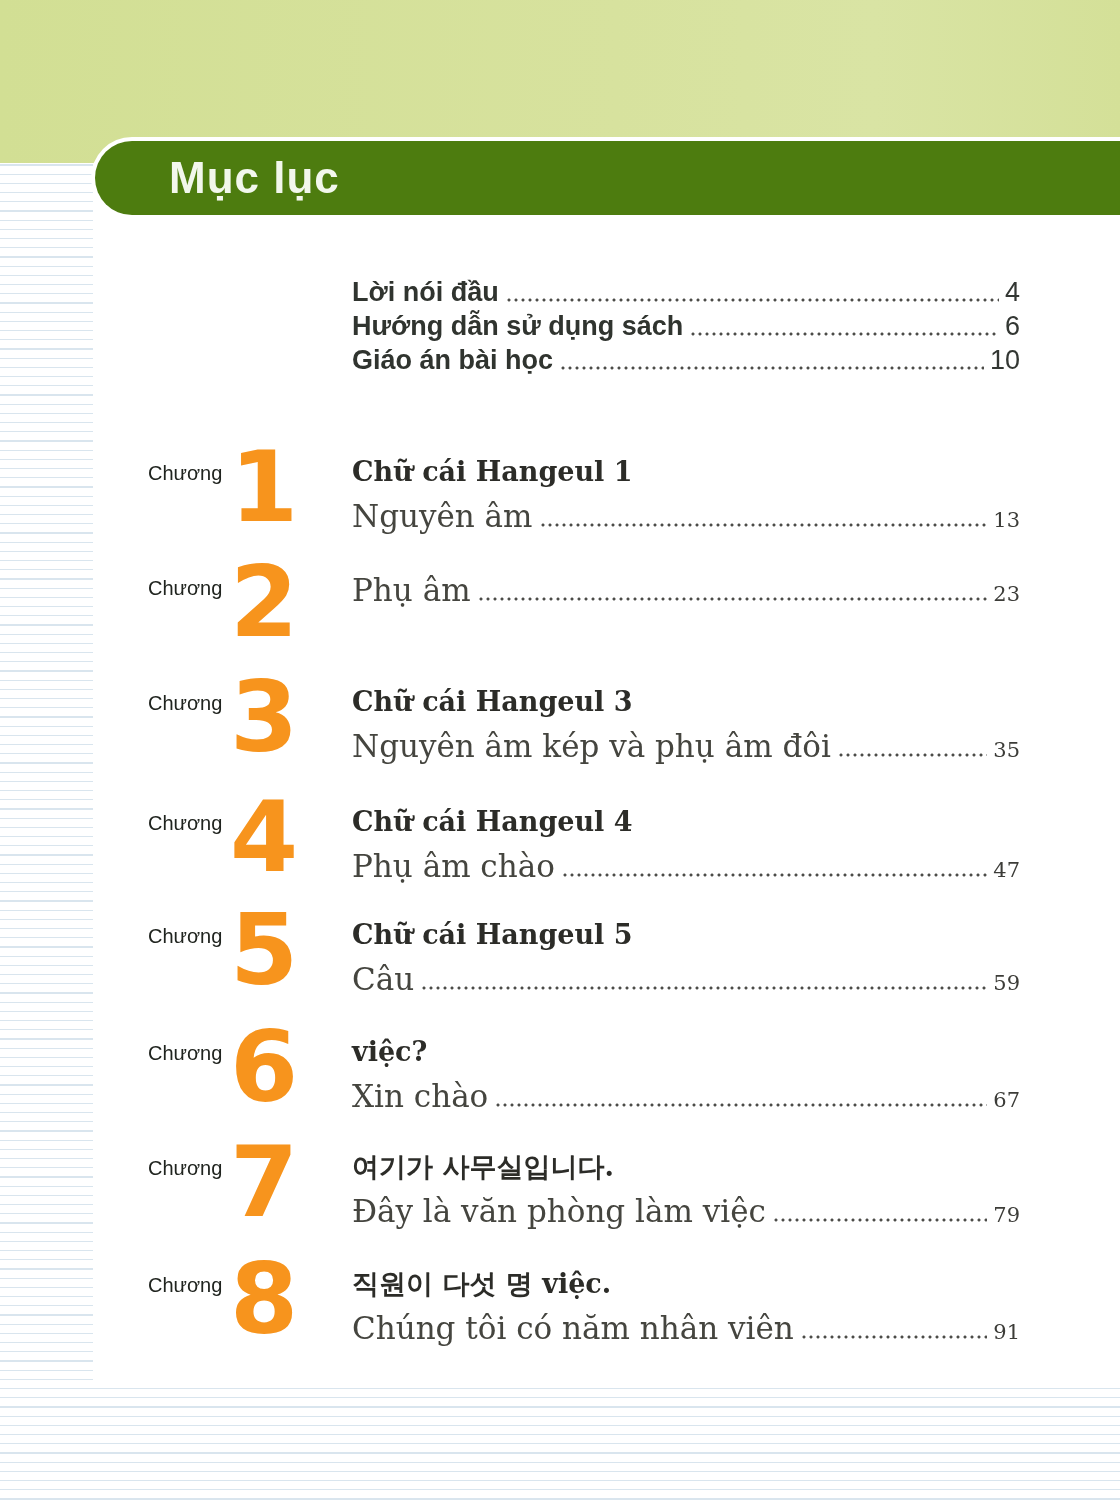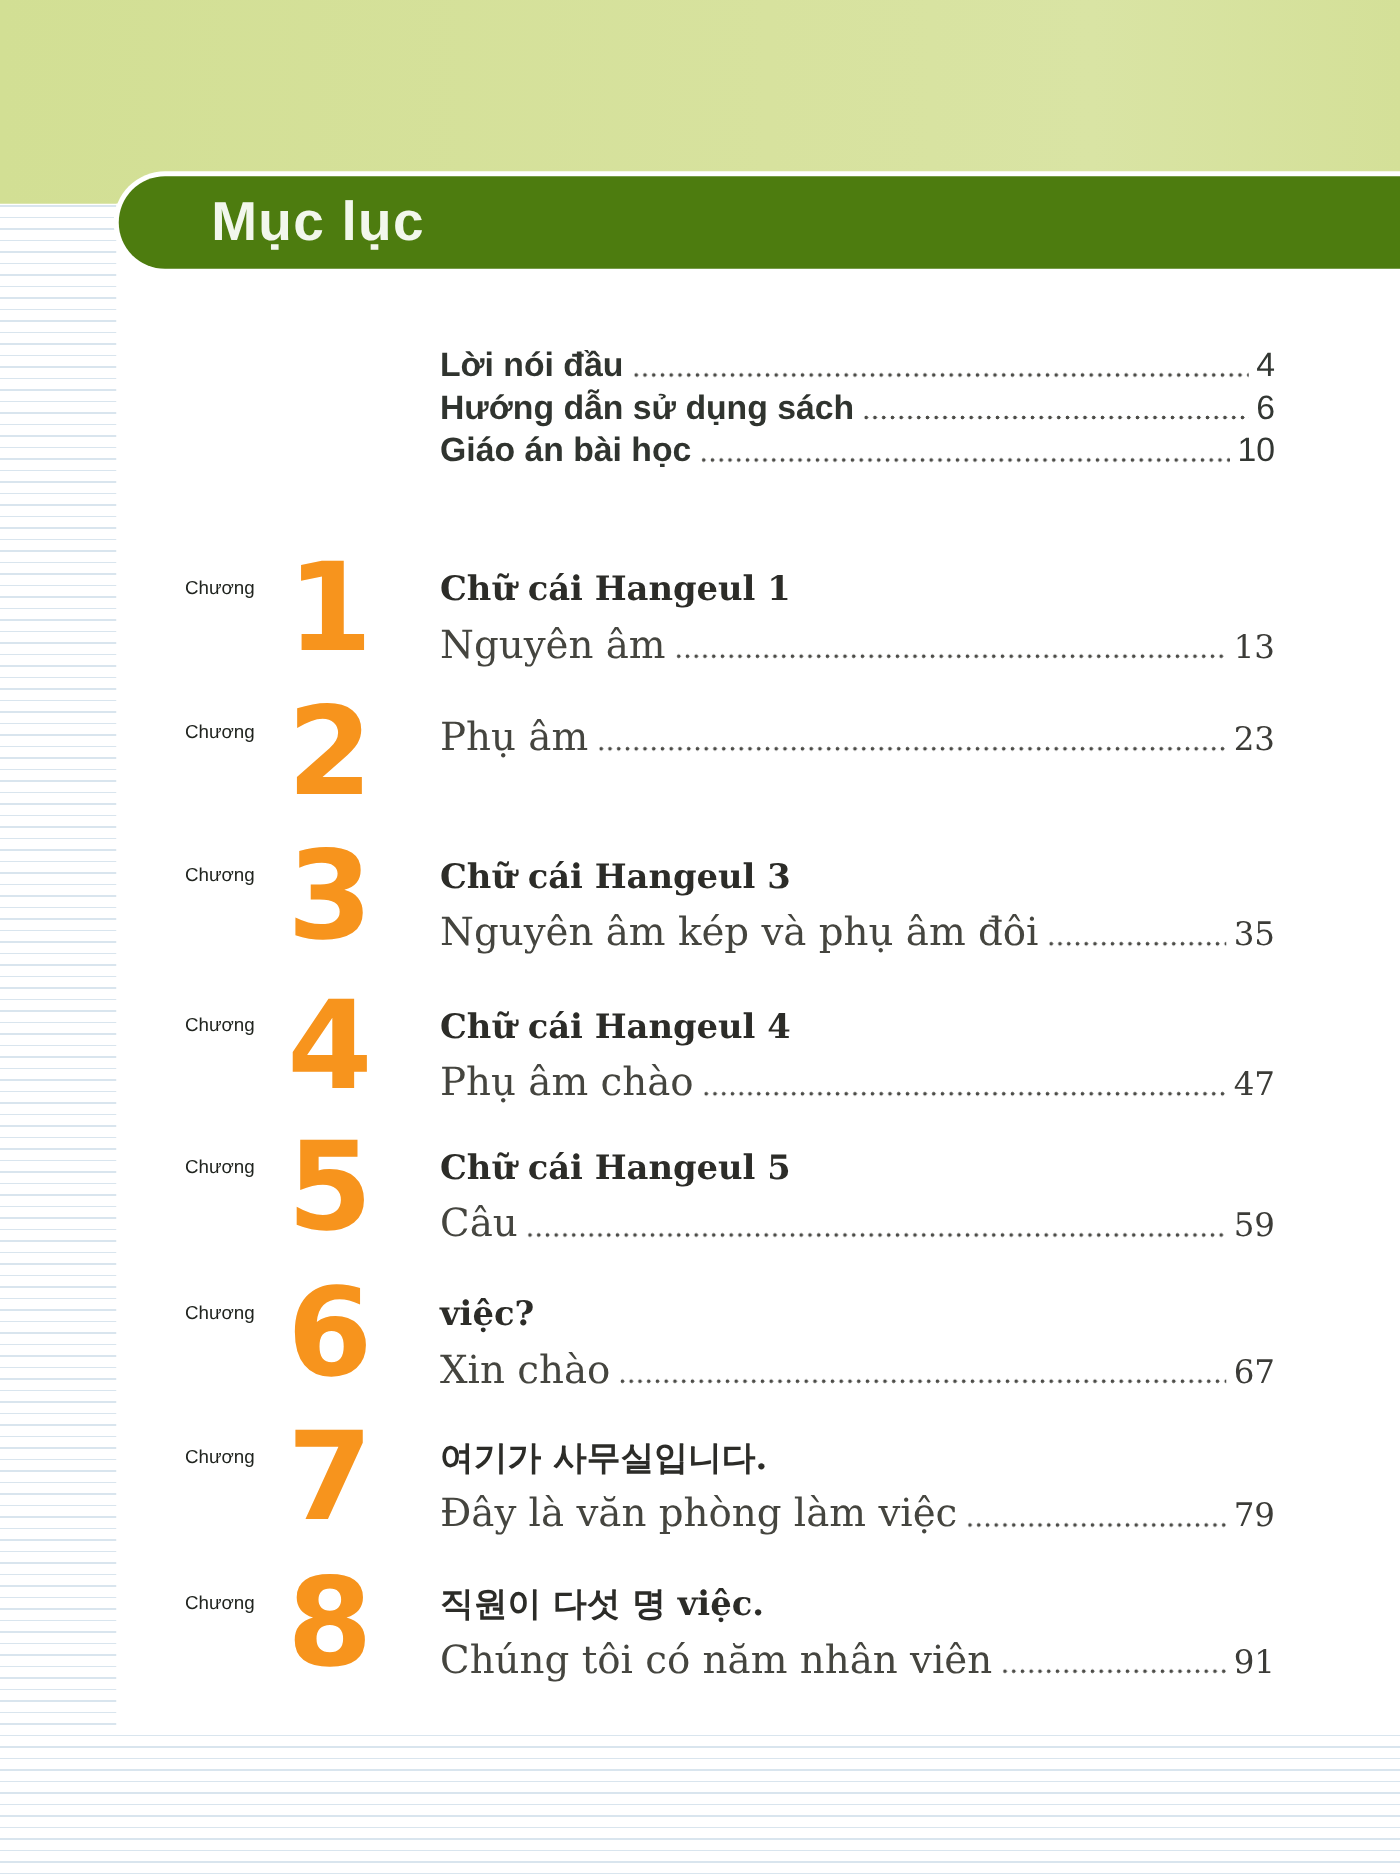--- a/index.html
+++ b/index.html
@@ -109,21 +109,21 @@
   .ch {
     position: absolute;
     left: 55px;
     width: 872px;
     display: flex;
     align-items: flex-start;
   }
   .ch-label {
     width: 77px;
     padding-top: 18px;
-    font-size: 15px;
+    font-size: 20px;
     color: #20241f;
   }
   .ch-num {
     width: 78px;
     padding-top: 2px;
     text-align: center;
     font-family: "DejaVu Sans", sans-serif;
     font-weight: bold;
     font-size: 98px;
     line-height: 82px;
@@ -145,21 +145,21 @@
   .leader {
     display: flex;
     align-items: baseline;
     font-family: "DejaVu Serif", "Liberation Serif", serif;
     font-size: 31px;
     line-height: 1.15;
     color: #45453f;
   }
   .leader .dots { margin-bottom: 8px; }
   .ch-page {
-    font-size: 26px;
+    font-size: 21px;
     color: #3c3c38;
   }
 </style>
 </head>
 <body>
 
 <div class="top-band"></div>
 <div class="panel"></div>
 
 <div class="header-bar">

